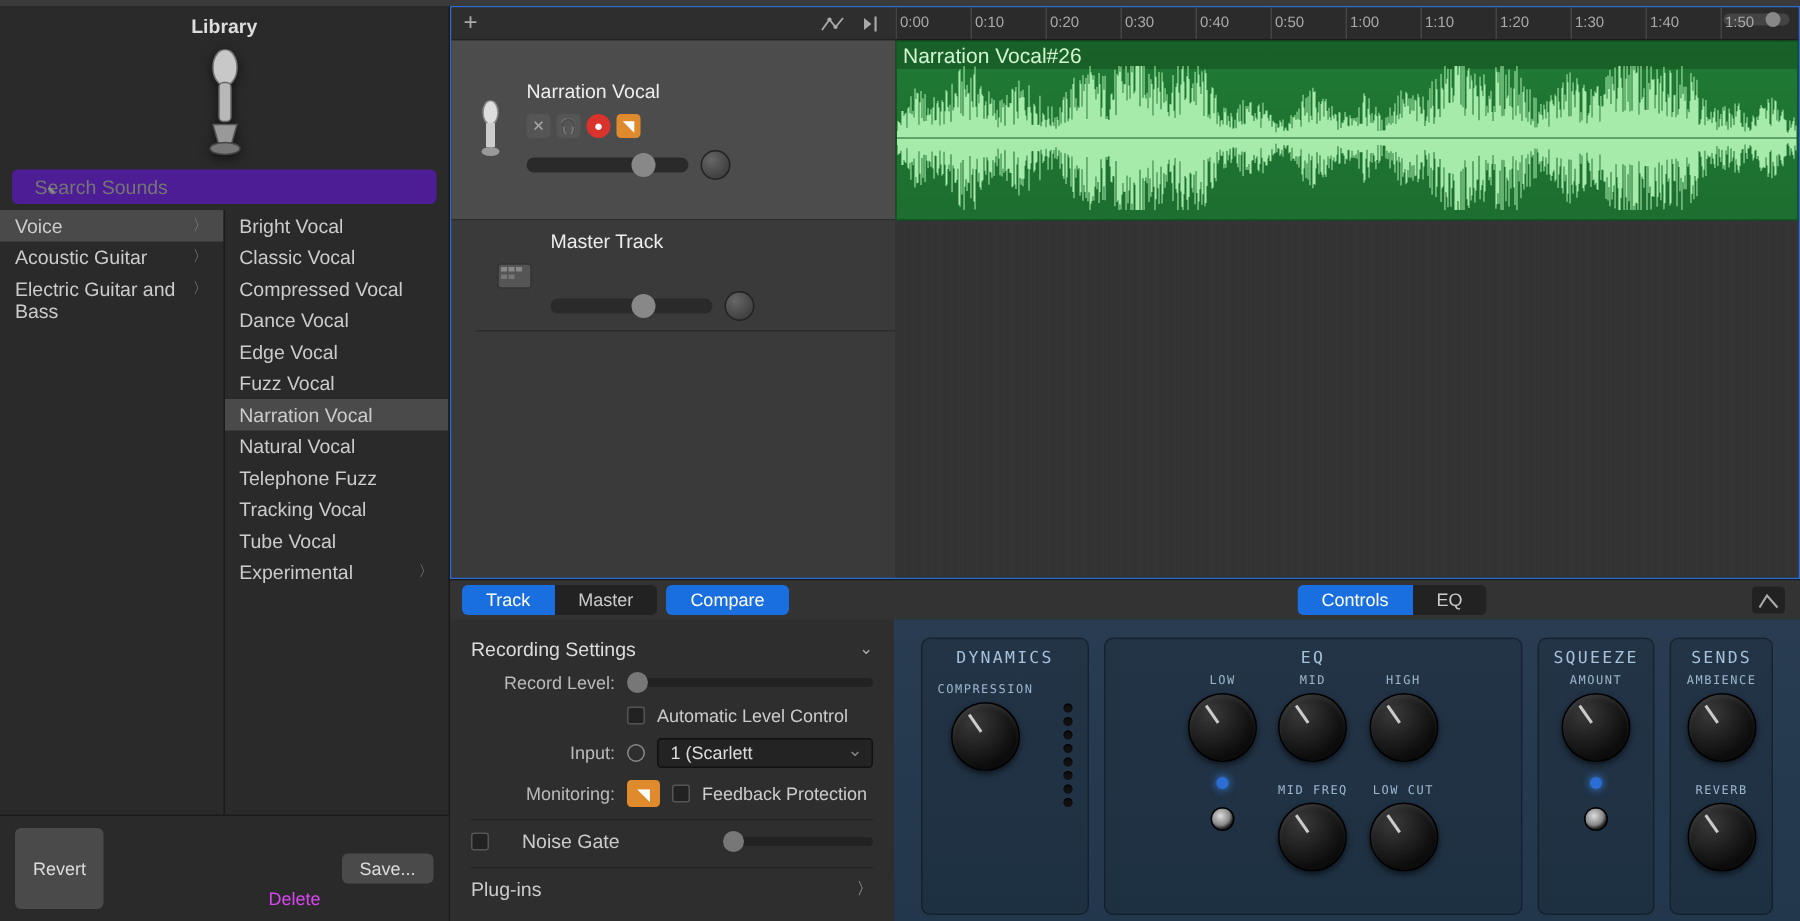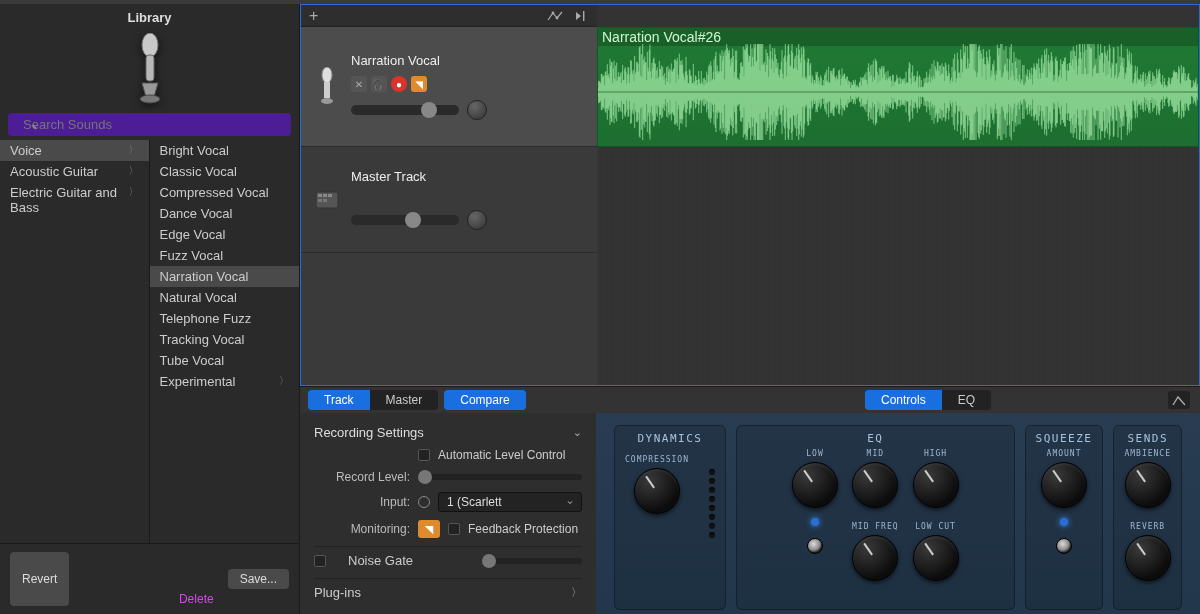--- a/index.html
+++ b/index.html
@@ -35,21 +35,21 @@
   .upper { display: flex; height: 393px; border: 1px solid #2a6dd4; }
   
   .track-headers { width: 296px; background: #3a3a3a; display: flex; flex-direction: column; }
   .th-toolbar { height: 22px; background: #2e2e2e; display: flex; align-items: center; justify-content: space-between; padding: 0 8px; border-bottom: 1px solid #222; }
   .th-add { color: #aaa; font-size: 16px; cursor: pointer; }
   .th-right { display: flex; gap: 10px; }
   .th-icon { width: 16px; height: 16px; display: inline-flex; align-items: center; justify-content: center; color: #aaa; cursor: pointer; }
   
   .track-row { height: 120px; display: flex; align-items: center; padding: 0 12px; gap: 10px; border-bottom: 1px solid #2c2c2c; }
   .track-row.sel { background: #4c4c4c; }
-  .track-row.master { height: 106px; }
+  .track-row.master { height: 74px; margin-left: 16px; }
   .track-icon { width: 28px; display: flex; flex-direction: column; align-items: center; gap: 4px; }
   .track-info { flex: 1; display: flex; flex-direction: column; gap: 8px; }
   .track-name { color: #eee; font-size: 13px; }
   .track-badges { display: flex; gap: 4px; align-items: center; }
   .badge { width: 16px; height: 16px; border-radius: 3px; display: inline-flex; align-items: center; justify-content: center; font-size: 10px; }
   .badge.mute { background: #555; color: #aaa; }
   .badge.hp { background: #555; color: #aaa; }
   .badge.rec { background: #d9332b; color: #fff; border-radius: 50%; }
   .badge.inp { background: #e08a2e; color: #fff; }
   .track-ctrls { display: flex; align-items: center; gap: 8px; }
@@ -267,20 +267,35 @@
             <div class="track-name">Master Track</div>
             <div class="track-ctrls" style="margin-top:18px">
               <div class="vol v2"></div>
               <div class="pan"></div>
             </div>
           </div>
         </div>
       </div>
 
       <div class="timeline-area">
+        <div class="ruler">
+          <div class="zoom-scroll"></div>
+        <div class="ruler-tick" style="left: 0px;">0:00</div>
+            <div class="ruler-tick" style="left: 50px;">0:10</div>
+            <div class="ruler-tick" style="left: 100px;">0:20</div>
+            <div class="ruler-tick" style="left: 150px;">0:30</div>
+            <div class="ruler-tick" style="left: 200px;">0:40</div>
+            <div class="ruler-tick" style="left: 250px;">0:50</div>
+            <div class="ruler-tick" style="left: 300px;">1:00</div>
+            <div class="ruler-tick" style="left: 350px;">1:10</div>
+            <div class="ruler-tick" style="left: 400px;">1:20</div>
+            <div class="ruler-tick" style="left: 450px;">1:30</div>
+            <div class="ruler-tick" style="left: 500px;">1:40</div>
+            <div class="ruler-tick" style="left: 550px;">1:50</div>
+          </div>
         <div class="grid-bg"></div>
         <div class="region">
           <div class="region-label">Narration Vocal#26</div>
           <svg class="wave" preserveAspectRatio="none" viewBox="0 0 600 100">
               <path d="M0.0 45.412294655519325 L0.0 54.587705344480675 M0.7 38.73066827817544 L0.7 61.26933172182456 M1.3 39.4887648261379 L1.3 60.5112351738621 M2.0 39.83659553421675 L2.0 60.16340446578325 M2.7 41.56127073157663 L2.7 58.43872926842337 M3.3 32.04574374570467 L3.3 67.95425625429533 M4.0 31.9192231411183 L4.0 68.0807768588817 M4.7 35.282959848366524 L4.7 64.71704015163347 M5.3 34.037663082901 L5.3 65.96233691709901 M6.0 33.24355990088994 L6.0 66.75644009911005 M6.7 43.17955116150119 L6.7 56.82044883849881 M7.3 30.215853272822624 L7.3 69.78414672717737 M8.0 29.101742300816426 L8.0 70.89825769918357 M8.7 33.43807605592815 L8.7 66.56192394407185 M9.3 22.188187175221984 L9.3 77.81181282477802 M10.0 34.17107916112328 L10.0 65.82892083887671 M10.7 31.861427815399157 L10.7 68.13857218460085 M11.3 36.32602838188549 L11.3 63.67397161811451 M12.0 16.974723839712873 L12.0 83.02527616028712 M12.7 23.944067131692506 L12.7 76.0559328683075 M13.3 19.857197707574514 L13.3 80.14280229242549 M14.0 20.22410824833751 L14.0 79.77589175166248 M14.7 41.151108608766066 L14.7 58.848891391233934 M15.3 26.226335609151302 L15.3 73.7736643908487 M16.0 18.653879645576325 L16.0 81.34612035442368 M16.7 36.71266216348884 L16.7 63.28733783651116 M17.3 23.498964676314767 L17.3 76.50103532368523 M18.0 38.839681773136704 L18.0 61.160318226863296 M18.7 20.687228716943718 L18.7 79.31277128305628 M19.3 38.612315159316026 L19.3 61.387684840683974 M20.0 34.90149781964914 L20.0 65.09850218035086 M20.7 30.055976879355345 L20.7 69.94402312064466 M21.3 34.814211630507245 L21.3 65.18578836949276 M22.0 34.213478977484215 L22.0 65.78652102251579 M22.7 30.755097197213864 L22.7 69.24490280278613 M23.3 40.938100683703276 L23.3 59.061899316296724 M24.0 29.66104505334676 L24.0 70.33895494665325 M24.7 22.913513937336997 L24.7 77.086486062663 M25.3 38.263300498084476 L25.3 61.736699501915524 M26.0 37.99942208048596 L26.0 62.00057791951404 M26.7 26.864195189756817 L26.7 73.13580481024319 M27.3 25.21266480323938 L27.3 74.78733519676062 M28.0 29.64802416626574 L28.0 70.35197583373426 M28.7 41.676983518926036 L28.7 58.323016481073964 M29.3 32.25975614883147 L29.3 67.74024385116853 M30.0 24.91138674323621 L30.0 75.0886132567638 M30.7 26.011487052005364 L30.7 73.98851294799464 M31.3 40.814373726170864 L31.3 59.185626273829136 M32.0 32.21977654313068 L32.0 67.78022345686932 M32.7 17.973980917856814 L32.7 82.0260190821432 M33.3 19.030954868636467 L33.3 80.96904513136353 M34.0 29.355234818188602 L34.0 70.6447651818114 M34.7 32.26609304037461 L34.7 67.73390695962539 M35.3 27.78534719049152 L35.3 72.21465280950848 M36.0 39.09336468329106 L36.0 60.90663531670894 M36.7 13.863704543488083 L36.7 86.13629545651192 M37.3 31.737902163240385 L37.3 68.26209783675961 M38.0 29.701892633313154 L38.0 70.29810736668685 M38.7 20.159095549409894 L38.7 79.8409044505901 M39.3 20.1000750192422 L39.3 79.8999249807578 M40.0 22.11884742296113 L40.0 77.88115257703888 M40.7 29.53675038919274 L40.7 70.46324961080725 M41.3 5.5606953332423785 L41.3 94.43930466675762 M42.0 4.1243914998007725 L42.0 95.87560850019923 M42.7 33.65961010179167 L42.7 66.34038989820833 M43.3 12.273918054662545 L43.3 87.72608194533746 M44.0 35.402631534303936 L44.0 64.59736846569606 M44.7 2 L44.7 98 M45.3 17.581744610428565 L45.3 82.41825538957144 M46.0 22.54617532783715 L46.0 77.45382467216285 M46.7 14.671333723558718 L46.7 85.32866627644128 M47.3 20.54769175190858 L47.3 79.45230824809141 M48.0 19.91498788003266 L48.0 80.08501211996735 M48.7 38.044662921135384 L48.7 61.955337078864616 M49.3 9.874501974725739 L49.3 90.12549802527425 M50.0 25.518402968328658 L50.0 74.48159703167134 M50.7 29.503368945667066 L50.7 70.49663105433294 M51.3 7.731089469925273 L51.3 92.26891053007472 M52.0 2.4134538405608765 L52.0 97.58654615943912 M52.7 29.231802823100818 L52.7 70.76819717689918 M53.3 36.133293252202236 L53.3 63.866706747797764 M54.0 20.895528973892105 L54.0 79.10447102610789 M54.7 26.75040674751104 L54.7 73.24959325248896 M55.3 17.208437009412428 L55.3 82.79156299058758 M56.0 15.431827986458572 L56.0 84.56817201354143 M56.7 20.932670370606818 L56.7 79.06732962939319 M57.3 22.029153994567807 L57.3 77.9708460054322 M58.0 37.24714641757847 L58.0 62.75285358242153 M58.7 28.195102723638787 L58.7 71.80489727636122 M59.3 25.450345451601024 L59.3 74.54965454839898 M60.0 37.226143507241574 L60.0 62.773856492758426 M60.7 35.06156153453028 L60.7 64.93843846546972 M61.3 18.77023834971704 L61.3 81.22976165028297 M62.0 27.450683806170943 L62.0 72.54931619382906 M62.7 27.03618601737353 L62.7 72.96381398262648 M63.3 23.48559594884498 L63.3 76.51440405115503 M64.0 35.12907050819385 L64.0 64.87092949180615 M64.7 24.741518552532618 L64.7 75.25848144746737 M65.3 33.480631990578715 L65.3 66.51936800942129 M66.0 37.80988727175242 L66.0 62.19011272824758 M66.7 31.145153262487685 L66.7 68.85484673751232 M67.3 42.87412892956188 L67.3 57.12587107043812 M68.0 36.25353032735654 L68.0 63.74646967264346 M68.7 25.19901445251462 L68.7 74.80098554748538 M69.3 39.5975766806316 L69.3 60.4024233193684 M70.0 24.276107813953896 L70.0 75.7238921860461 M70.7 29.57645406660785 L70.7 70.42354593339215 M71.3 26.883561478914714 L71.3 73.11643852108529 M72.0 41.84187710503702 L72.0 58.15812289496298 M72.7 27.936294009368954 L72.7 72.06370599063105 M73.3 21.33718532652219 L73.3 78.66281467347781 M74.0 29.282049423235843 L74.0 70.71795057676415 M74.7 29.64704728168359 L74.7 70.3529527183164 M75.3 26.888098624368865 L75.3 73.11190137563113 M76.0 26.67075416920166 L76.0 73.32924583079834 M76.7 17.23502750737014 L76.7 82.76497249262985 M77.3 17.75293153297688 L77.3 82.24706846702313 M78.0 41.04207377167553 L78.0 58.95792622832447 M78.7 19.018130440477858 L78.7 80.98186955952214 M79.3 16.063735829376093 L79.3 83.9362641706239 M80.0 32.27485842469848 L80.0 67.72514157530152 M80.7 36.93012013031869 L80.7 63.06987986968131 M81.3 11.646146804853196 L81.3 88.3538531951468 M82.0 23.32818266794038 L82.0 76.67181733205962 M82.7 18.857785618161724 L82.7 81.14221438183827 M83.3 22.589815687087338 L83.3 77.41018431291266 M84.0 17.80851505617315 L84.0 82.19148494382685 M84.7 22.783420613158675 L84.7 77.21657938684132 M85.3 31.528358579885552 L85.3 68.47164142011445 M86.0 35.042727789573725 L86.0 64.95727221042628 M86.7 38.29617858970983 L86.7 61.70382141029017 M87.3 29.536833482595593 L87.3 70.4631665174044 M88.0 14.784489181787364 L88.0 85.21551081821264 M88.7 29.24410013237235 L88.7 70.75589986762765 M89.3 33.17231597239396 L89.3 66.82768402760604 M90.0 41.219034350538735 L90.0 58.780965649461265 M90.7 41.25487683238046 L90.7 58.74512316761954 M91.3 27.230568208740014 L91.3 72.76943179125999 M92.0 28.546272175211264 L92.0 71.45372782478873 M92.7 33.267261851652734 L92.7 66.73273814834727 M93.3 34.24684615594796 L93.3 65.75315384405204 M94.0 41.250525809910975 L94.0 58.749474190089025 M94.7 40.98815986351566 L94.7 59.01184013648434 M95.3 21.787174232812482 L95.3 78.21282576718752 M96.0 42.113517171215136 L96.0 57.886482828784864 M96.7 39.23877675528932 L96.7 60.76122324471068 M97.3 33.25941197063537 L97.3 66.74058802936463 M98.0 34.68800870572257 L98.0 65.31199129427743 M98.7 37.914174097923535 L98.7 62.085825902076465 M99.3 42.76747265645992 L99.3 57.23252734354008 M100.0 37.843977741813895 L100.0 62.156022258186105 M100.7 28.80850236101032 L100.7 71.19149763898969 M101.3 37.070946058011934 L101.3 62.929053941988066 M102.0 41.2479841318359 L102.0 58.7520158681641 M102.7 42.090386916669985 L102.7 57.909613083330015 M103.3 29.03359685258906 L103.3 70.96640314741094 M104.0 39.5596856401688 L104.0 60.4403143598312 M104.7 41.91671564292886 L104.7 58.08328435707114 M105.3 36.27285601004498 L105.3 63.72714398995502 M106.0 43.81236498349212 L106.0 56.18763501650788 M106.7 35.805644209370726 L106.7 64.19435579062927 M107.3 38.04304552282306 L107.3 61.95695447717694 M108.0 41.82897908866148 L108.0 58.17102091133852 M108.7 29.55633046846536 L108.7 70.44366953153464 M109.3 40.34859239381103 L109.3 59.65140760618897 M110.0 32.8604283912661 L110.0 67.1395716087339 M110.7 24.503212175000446 L110.7 75.49678782499956 M111.3 22.61708507271256 L111.3 77.38291492728744 M112.0 39.87482283348129 L112.0 60.12517716651871 M112.7 19.29605838670602 L112.7 80.70394161329398 M113.3 23.900076467931846 L113.3 76.09992353206815 M114.0 38.76294613122462 L114.0 61.23705386877538 M114.7 37.03396705287109 L114.7 62.96603294712891 M115.3 29.633342574222684 L115.3 70.36665742577732 M116.0 17.4446081595043 L116.0 82.5553918404957 M116.7 37.67646175621208 L116.7 62.32353824378792 M117.3 14.039202369652173 L117.3 85.96079763034783 M118.0 9.890370199526927 L118.0 90.10962980047307 M118.7 29.418365510912025 L118.7 70.58163448908797 M119.3 23.49278782007869 L119.3 76.50721217992131 M120.0 31.639242592995426 L120.0 68.36075740700457 M120.7 29.042647436659983 L120.7 70.95735256334001 M121.3 29.920445216130137 L121.3 70.07955478386987 M122.0 11.483392936620305 L122.0 88.5166070633797 M122.7 13.772162895845447 L122.7 86.22783710415456 M123.3 29.15433191437329 L123.3 70.84566808562671 M124.0 8.214022194489836 L124.0 91.78597780551016 M124.7 18.63038359987096 L124.7 81.36961640012905 M125.3 14.074989309261596 L125.3 85.9250106907384 M126.0 9.987966149178334 L126.0 90.01203385082167 M126.7 37.27043226681811 L126.7 62.72956773318189 M127.3 7.742740305895246 L127.3 92.25725969410476 M128.0 13.841020283018302 L128.0 86.15897971698169 M128.7 2.016360292903869 L128.7 97.98363970709613 M129.3 6.146993804337434 L129.3 93.85300619566257 M130.0 8.033969886103868 L130.0 91.96603011389612 M130.7 11.087872671819028 L130.7 88.91212732818097 M131.3 8.332225667832738 L131.3 91.66777433216726 M132.0 17.418547586090085 L132.0 82.58145241390991 M132.7 24.264039582602088 L132.7 75.7359604173979 M133.3 15.885020564127124 L133.3 84.11497943587287 M134.0 20.668878805866125 L134.0 79.33112119413387 M134.7 6.624355940454059 L134.7 93.37564405954595 M135.3 13.934435698929015 L135.3 86.06556430107099 M136.0 35.82298255271295 L136.0 64.17701744728704 M136.7 29.783070882926797 L136.7 70.2169291170732 M137.3 8.597987393879102 L137.3 91.4020126061209 M138.0 17.910425303922395 L138.0 82.0895746960776 M138.7 8.545940868471433 L138.7 91.45405913152857 M139.3 37.279731605979336 L139.3 62.720268394020664 M140.0 35.445083409215925 L140.0 64.55491659078407 M140.7 37.42491903815895 L140.7 62.57508096184105 M141.3 38.033958464667265 L141.3 61.966041535332735 M142.0 30.933295987561525 L142.0 69.06670401243848 M142.7 20.791258074788352 L142.7 79.20874192521165 M143.3 20.39932874181118 L143.3 79.60067125818883 M144.0 24.605694256390397 L144.0 75.3943057436096 M144.7 24.40268744798067 L144.7 75.59731255201933 M145.3 4.563968272147449 L145.3 95.43603172785255 M146.0 34.64205388033028 L146.0 65.35794611966972 M146.7 7.282739763913781 L146.7 92.71726023608622 M147.3 8.556382056286154 L147.3 91.44361794371385 M148.0 2 L148.0 98 M148.7 5.782424231573103 L148.7 94.2175757684269 M149.3 2.410146215361138 L149.3 97.58985378463886 M150.0 12.179767918283943 L150.0 87.82023208171606 M150.7 19.966784428762118 L150.7 80.03321557123789 M151.3 14.15408482820461 L151.3 85.84591517179538 M152.0 14.100043957424383 L152.0 85.89995604257561 M152.7 2 L152.7 98 M153.3 24.967181292041513 L153.3 75.03281870795848 M154.0 6.5370042580419465 L154.0 93.46299574195805 M154.7 15.070292906214902 L154.7 84.9297070937851 M155.3 23.879998474578134 L155.3 76.12000152542187 M156.0 2 L156.0 98 M156.7 6.228019852781962 L156.7 93.77198014721804 M157.3 2 L157.3 98 M158.0 20.402802232015823 L158.0 79.59719776798417 M158.7 18.859034339041003 L158.7 81.140965660959 M159.3 2 L159.3 98 M160.0 2 L160.0 98 M160.7 2 L160.7 98 M161.3 2 L161.3 98 M162.0 28.83740162252752 L162.0 71.16259837747248 M162.7 2 L162.7 98 M163.3 2 L163.3 98 M164.0 23.10846192625786 L164.0 76.89153807374214 M164.7 2 L164.7 98 M165.3 21.31350420392442 L165.3 78.68649579607558 M166.0 23.678232792003097 L166.0 76.3217672079969 M166.7 19.810401222017028 L166.7 80.18959877798298 M167.3 30.245190305123597 L167.3 69.7548096948764 M168.0 7.363621183009975 L168.0 92.63637881699003 M168.7 23.018407135451803 L168.7 76.98159286454819 M169.3 10.813563306767122 L169.3 89.18643669323288 M170.0 14.069484144593531 L170.0 85.93051585540647 M170.7 35.03521902190143 L170.7 64.96478097809857 M171.3 17.54994806340244 L171.3 82.45005193659756 M172.0 2 L172.0 98 M172.7 9.087235278510676 L172.7 90.91276472148932 M173.3 27.11792083139229 L173.3 72.8820791686077 M174.0 16.542222065553993 L174.0 83.457777934446 M174.7 6.030089110511362 L174.7 93.96991088948863 M175.3 19.12637586256245 L175.3 80.87362413743755 M176.0 30.76297784366533 L176.0 69.23702215633467 M176.7 6.360573189470067 L176.7 93.63942681052993 M177.3 12.54312425073801 L177.3 87.456875749262 M178.0 26.466414200366042 L178.0 73.53358579963395 M178.7 16.81974471222709 L178.7 83.18025528777291 M179.3 25.435551452059027 L179.3 74.56444854794097 M180.0 20.881139740501105 L180.0 79.11886025949889 M180.7 32.65779835672605 L180.7 67.34220164327395 M181.3 35.42911388075141 L181.3 64.57088611924858 M182.0 27.33348696154497 L182.0 72.66651303845504 M182.7 27.60641844090909 L182.7 72.3935815590909 M183.3 19.761303004165025 L183.3 80.23869699583497 M184.0 8.051169883986141 L184.0 91.94883011601385 M184.7 31.91573794409746 L184.7 68.08426205590254 M185.3 36.72805418668524 L185.3 63.27194581331476 M186.0 16.021223558574135 L186.0 83.97877644142586 M186.7 13.476156359819747 L186.7 86.52384364018025 M187.3 2 L187.3 98 M188.0 19.78894395868193 L188.0 80.21105604131807 M188.7 34.52421374962928 L188.7 65.47578625037072 M189.3 14.305147967454452 L189.3 85.69485203254555 M190.0 3.964781912033544 L190.0 96.03521808796646 M190.7 2 L190.7 98 M191.3 12.472738827809252 L191.3 87.52726117219075 M192.0 24.640461147735152 L192.0 75.35953885226485 M192.7 23.502056467784527 L192.7 76.49794353221547 M193.3 8.849994136670894 L193.3 91.15000586332911 M194.0 2 L194.0 98 M194.7 10.670766417855504 L194.7 89.3292335821445 M195.3 26.91683928754741 L195.3 73.08316071245258 M196.0 26.227993889313126 L196.0 73.77200611068687 M196.7 16.65674691318833 L196.7 83.34325308681167 M197.3 13.588550489790883 L197.3 86.41144951020911 M198.0 25.480135698966752 L198.0 74.51986430103325 M198.7 5.849690060550522 L198.7 94.15030993944947 M199.3 27.933067132434765 L199.3 72.06693286756524 M200.0 13.285878907699463 L200.0 86.71412109230053 M200.7 2 L200.7 98 M201.3 7.7324158650483525 L201.3 92.26758413495165 M202.0 15.845032026163587 L202.0 84.15496797383642 M202.7 20.684124814069342 L202.7 79.31587518593065 M203.3 5.4819920176888814 L203.3 94.51800798231112 M204.0 12.50991285206922 L204.0 87.49008714793078 M204.7 35.25202108864307 L204.7 64.74797891135694 M205.3 4.489297508618911 L205.3 95.5107024913811 M206.0 6.6248874154923385 L206.0 93.37511258450766 M206.7 18.03663220803361 L206.7 81.96336779196639 M207.3 36.22725655340888 L207.3 63.77274344659112 M208.0 34.36104138283641 L208.0 65.6389586171636 M208.7 37.20839817882874 L208.7 62.79160182117126 M209.3 20.4612980271372 L209.3 79.5387019728628 M210.0 16.128161166621908 L210.0 83.87183883337809 M210.7 16.88888187745605 L210.7 83.11111812254396 M211.3 33.56654346497418 L211.3 66.43345653502581 M212.0 23.28181910733412 L212.0 76.71818089266588 M212.7 21.13787149044487 L212.7 78.86212850955513 M213.3 40.73139872932879 L213.3 59.26860127067121 M214.0 32.95956517450034 L214.0 67.04043482549966 M214.7 35.232758879529136 L214.7 64.76724112047087 M215.3 42.34288457301332 L215.3 57.65711542698668 M216.0 38.271026857119935 L216.0 61.728973142880065 M216.7 37.9621187430155 L216.7 62.0378812569845 M217.3 41.07638865297471 L217.3 58.92361134702529 M218.0 29.672435045560235 L218.0 70.32756495443977 M218.7 32.751079502490754 L218.7 67.24892049750925 M219.3 30.090290850426346 L219.3 69.90970914957366 M220.0 41.38804349924828 L220.0 58.61195650075172 M220.7 35.1773354573182 L220.7 64.8226645426818 M221.3 38.62870570442969 L221.3 61.37129429557031 M222.0 42.835310146717354 L222.0 57.164689853282646 M222.7 33.275926136334064 L222.7 66.72407386366594 M223.3 35.850105141378876 L223.3 64.14989485862112 M224.0 43.80673485626477 L224.0 56.19326514373523 M224.7 43.22059102393159 L224.7 56.77940897606841 M225.3 37.89161808618302 L225.3 62.10838191381698 M226.0 43.52587612704281 L226.0 56.47412387295719 M226.7 33.11651964120672 L226.7 66.88348035879328 M227.3 30.560714365755043 L227.3 69.43928563424495 M228.0 39.21204109370136 L228.0 60.78795890629864 M228.7 27.68379939148676 L228.7 72.31620060851324 M229.3 38.68542195579573 L229.3 61.31457804420427 M230.0 41.07155174529688 L230.0 58.92844825470312 M230.7 24.682942434404783 L230.7 75.31705756559522 M231.3 40.279732860728586 L231.3 59.720267139271414 M232.0 40.814744392143155 L232.0 59.185255607856845 M232.7 28.759911798560534 L232.7 71.24008820143946 M233.3 30.71226856208585 L233.3 69.28773143791415 M234.0 28.606312249564866 L234.0 71.39368775043513 M234.7 32.679982479059035 L234.7 67.32001752094097 M235.3 26.50617337476296 L235.3 73.49382662523703 M236.0 26.006287794359828 L236.0 73.99371220564018 M236.7 34.75422765922627 L236.7 65.24577234077374 M237.3 35.397159459382365 L237.3 64.60284054061763 M238.0 38.69460441444745 L238.0 61.30539558555255 M238.7 33.39434344654155 L238.7 66.60565655345846 M239.3 36.32467362290073 L239.3 63.67532637709927 M240.0 37.634642587015016 L240.0 62.365357412984984 M240.7 28.867108947280784 L240.7 71.13289105271922 M241.3 27.613291616398904 L241.3 72.3867083836011 M242.0 32.70846531781404 L242.0 67.29153468218595 M242.7 43.2116783664154 L242.7 56.7883216335846 M243.3 36.781518233718025 L243.3 63.218481766281975 M244.0 26.44633029706151 L244.0 73.55366970293849 M244.7 34.43520827455821 L244.7 65.5647917254418 M245.3 33.83038855138436 L245.3 66.16961144861564 M246.0 31.711524546192983 L246.0 68.28847545380702 M246.7 31.713091630875198 L246.7 68.2869083691248 M247.3 36.471691931000294 L247.3 63.528308068999706 M248.0 38.54268286669383 L248.0 61.45731713330617 M248.7 34.61744318965445 L248.7 65.38255681034555 M249.3 34.472935802774415 L249.3 65.52706419722558 M250.0 42.49639224410612 L250.0 57.50360775589388 M250.7 38.465847545477494 L250.7 61.534152454522506 M251.3 39.5768612603929 L251.3 60.4231387396071 M252.0 39.92272493550608 L252.0 60.07727506449392 M252.7 46.21641842713307 L252.7 53.78358157286693 M253.3 40.43713939553679 L253.3 59.56286060446321 M254.0 43.14945228895847 L254.0 56.85054771104153 M254.7 42.77056910828182 L254.7 57.22943089171818 M255.3 38.098197172993444 L255.3 61.901802827006556 M256.0 39.464816684662914 L256.0 60.535183315337086 M256.7 42.14234069303359 L256.7 57.85765930696641 M257.3 37.62819914454715 L257.3 62.37180085545285 M258.0 45.331469425401046 L258.0 54.668530574598954 M258.7 43.63825854920348 L258.7 56.36174145079652 M259.3 42.77050456325006 L259.3 57.22949543674994 M260.0 44.874514255873656 L260.0 55.125485744126344 M260.7 45.40366059638063 L260.7 54.59633940361937 M261.3 39.79994699690557 L261.3 60.20005300309443 M262.0 40.713279404278396 L262.0 59.286720595721604 M262.7 34.83982907617385 L262.7 65.16017092382616 M263.3 43.43033133610532 L263.3 56.56966866389468 M264.0 35.93063521285195 L264.0 64.06936478714805 M264.7 36.328217480960944 L264.7 63.671782519039056 M265.3 34.671602263814044 L265.3 65.32839773618595 M266.0 37.8594035400477 L266.0 62.1405964599523 M266.7 32.507182123479595 L266.7 67.4928178765204 M267.3 37.43573743036691 L267.3 62.56426256963309 M268.0 30.280581475619343 L268.0 69.71941852438066 M268.7 38.00846803188748 L268.7 61.99153196811252 M269.3 42.4292391400769 L269.3 57.5707608599231 M270.0 25.600005507544374 L270.0 74.39999449245562 M270.7 21.2031141319193 L270.7 78.7968858680807 M271.3 29.63803390006523 L271.3 70.36196609993476 M272.0 34.95053484376338 L272.0 65.04946515623662 M272.7 23.326873424836112 L272.7 76.67312657516389 M273.3 33.13240908162567 L273.3 66.86759091837433 M274.0 22.31457971698602 L274.0 77.68542028301398 M274.7 39.5766828147471 L274.7 60.4233171852529 M275.3 18.5186027921468 L275.3 81.4813972078532 M276.0 35.13845270680704 L276.0 64.86154729319296 M276.7 37.968949529288146 L276.7 62.031050470711854 M277.3 16.53587272296548 L277.3 83.46412727703452 M278.0 19.368119885395082 L278.0 80.63188011460491 M278.7 18.819688516945007 L278.7 81.180311483055 M279.3 29.738098983705676 L279.3 70.26190101629433 M280.0 40.522285176215405 L280.0 59.477714823784595 M280.7 33.026245874511396 L280.7 66.9737541254886 M281.3 25.75897931900298 L281.3 74.24102068099702 M282.0 38.58235490808206 L282.0 61.41764509191794 M282.7 27.33695611080997 L282.7 72.66304388919002 M283.3 25.45030108277578 L283.3 74.54969891722422 M284.0 23.82299128413544 L284.0 76.17700871586456 M284.7 35.7019029854058 L284.7 64.2980970145942 M285.3 25.71894429531889 L285.3 74.28105570468111 M286.0 23.967639263208447 L286.0 76.03236073679156 M286.7 31.917045317311512 L286.7 68.0829546826885 M287.3 37.88472830431574 L287.3 62.11527169568426 M288.0 29.863925194425658 L288.0 70.13607480557434 M288.7 36.11660903549033 L288.7 63.88339096450967 M289.3 38.40254440567882 L289.3 61.59745559432118 M290.0 28.74477206752701 L290.0 71.25522793247299 M290.7 35.06923982419348 L290.7 64.93076017580651 M291.3 36.917350729140715 L291.3 63.082649270859285 M292.0 33.91529109229853 L292.0 66.08470890770147 M292.7 34.44159440931337 L292.7 65.55840559068663 M293.3 38.81748895808291 L293.3 61.18251104191709 M294.0 44.52198630729684 L294.0 55.47801369270316 M294.7 32.73312367402282 L294.7 67.26687632597718 M295.3 33.168710152269796 L295.3 66.8312898477302 M296.0 43.33231243970495 L296.0 56.66768756029505 M296.7 39.71165919361761 L296.7 60.28834080638239 M297.3 39.965099180190066 L297.3 60.034900819809934 M298.0 38.16819796439275 L298.0 61.83180203560725 M298.7 32.71959034831862 L298.7 67.28040965168138 M299.3 36.22508043731042 L299.3 63.77491956268958 M300.0 35.611756359665705 L300.0 64.3882436403343 M300.7 41.80802887749513 L300.7 58.19197112250487 M301.3 42.159328862067525 L301.3 57.840671137932475 M302.0 34.8428875402273 L302.0 65.15711245977269 M302.7 36.75003091589539 L302.7 63.24996908410461 M303.3 41.48965834836753 L303.3 58.51034165163247 M304.0 36.84411251085349 L304.0 63.15588748914651 M304.7 38.36726702155707 L304.7 61.63273297844293 M305.3 36.723187028021904 L305.3 63.276812971978096 M306.0 38.9836460677075 L306.0 61.0163539322925 M306.7 36.13749198550303 L306.7 63.86250801449697 M307.3 41.94272812454511 L307.3 58.05727187545489 M308.0 29.551645128794185 L308.0 70.44835487120582 M308.7 40.55614131991213 L308.7 59.44385868008787 M309.3 40.4576607902423 L309.3 59.5423392097577 M310.0 40.54171520884988 L310.0 59.45828479115012 M310.7 26.38940375455111 L310.7 73.61059624544889 M311.3 20.12300083875099 L311.3 79.87699916124902 M312.0 21.778023429601983 L312.0 78.22197657039801 M312.7 36.2333758133604 L312.7 63.7666241866396 M313.3 42.16308307044935 L313.3 57.83691692955065 M314.0 30.486376830663065 L314.0 69.51362316933694 M314.7 23.515531895632478 L314.7 76.48446810436752 M315.3 34.39571858618797 L315.3 65.60428141381203 M316.0 39.8550778074465 L316.0 60.1449221925535 M316.7 33.55558849493337 L316.7 66.44441150506663 M317.3 40.00778382676843 L317.3 59.99221617323157 M318.0 38.3542085895909 L318.0 61.6457914104091 M318.7 34.3136647015413 L318.7 65.6863352984587 M319.3 29.152748373745382 L319.3 70.84725162625462 M320.0 35.33169931180136 L320.0 64.66830068819864 M320.7 45.32218285095322 L320.7 54.67781714904678 M321.3 33.19291349428285 L321.3 66.80708650571715 M322.0 34.803802313470975 L322.0 65.19619768652903 M322.7 45.258910126688995 L322.7 54.741089873311005 M323.3 37.850488116215544 L323.3 62.149511883784456 M324.0 44.66526651154564 L324.0 55.33473348845436 M324.7 45.41160473542862 L324.7 54.58839526457138 M325.3 44.62405718022151 L325.3 55.37594281977849 M326.0 36.33858496046194 L326.0 63.66141503953806 M326.7 41.43476914367441 L326.7 58.56523085632559 M327.3 35.83771129599334 L327.3 64.16228870400667 M328.0 40.162206420840555 L328.0 59.837793579159445 M328.7 29.589033211379338 L328.7 70.41096678862067 M329.3 41.19654497385658 L329.3 58.80345502614342 M330.0 35.01472202917038 L330.0 64.98527797082963 M330.7 40.04372646768303 L330.7 59.95627353231697 M331.3 32.3158838294771 L331.3 67.6841161705229 M332.0 26.881955135121288 L332.0 73.11804486487871 M332.7 40.611490882455264 L332.7 59.388509117544736 M333.3 34.772524401242315 L333.3 65.22747559875768 M334.0 21.717911563471304 L334.0 78.2820884365287 M334.7 37.57632733878051 L334.7 62.42367266121949 M335.3 33.83178729228712 L335.3 66.16821270771288 M336.0 18.32842919569829 L336.0 81.67157080430171 M336.7 36.49329151617202 L336.7 63.50670848382798 M337.3 24.191785474425995 L337.3 75.808214525574 M338.0 26.94784204803599 L338.0 73.052157951964 M338.7 29.303228921024875 L338.7 70.69677107897513 M339.3 19.171941259572183 L339.3 80.82805874042782 M340.0 20.39317641945434 L340.0 79.60682358054567 M340.7 28.68700576086437 L340.7 71.31299423913563 M341.3 23.593037347114088 L341.3 76.40696265288591 M342.0 33.96318536088722 L342.0 66.03681463911278 M342.7 23.57643652080814 L342.7 76.42356347919186 M343.3 31.71353611845647 L343.3 68.28646388154353 M344.0 21.479859226757373 L344.0 78.52014077324263 M344.7 31.773317326806026 L344.7 68.22668267319398 M345.3 24.45841147077865 L345.3 75.54158852922134 M346.0 25.034366462205316 L346.0 74.96563353779469 M346.7 38.80186360994647 L346.7 61.19813639005353 M347.3 20.480765460423992 L347.3 79.519234539576 M348.0 22.850224644686335 L348.0 77.14977535531366 M348.7 28.959119635451664 L348.7 71.04088036454834 M349.3 33.843882532682755 L349.3 66.15611746731724 M350.0 33.69787357361595 L350.0 66.30212642638405 M350.7 22.3955002941027 L350.7 77.6044997058973 M351.3 30.991884408764662 L351.3 69.00811559123534 M352.0 41.95662135619513 L352.0 58.04337864380487 M352.7 38.44351998041155 L352.7 61.55648001958845 M353.3 35.63312983098145 L353.3 64.36687016901854 M354.0 24.787665133502667 L354.0 75.21233486649733 M354.7 39.72078045537491 L354.7 60.27921954462509 M355.3 16.77271169676738 L355.3 83.22728830323263 M356.0 30.151712904318554 L356.0 69.84828709568144 M356.7 12.138852739606605 L356.7 87.8611472603934 M357.3 28.463969637341506 L357.3 71.5360303626585 M358.0 40.56778706867855 L358.0 59.43221293132145 M358.7 36.205471176071526 L358.7 63.794528823928474 M359.3 10.723022076163161 L359.3 89.27697792383684 M360.0 17.45064687861236 L360.0 82.54935312138764 M360.7 30.888020960751476 L360.7 69.11197903924852 M361.3 30.474108780891708 L361.3 69.52589121910829 M362.0 36.019197484368114 L362.0 63.980802515631886 M362.7 7.400210803598846 L362.7 92.59978919640116 M363.3 16.526597069965646 L363.3 83.47340293003435 M364.0 17.599454025077534 L364.0 82.40054597492247 M364.7 30.42592692648817 L364.7 69.57407307351183 M365.3 2 L365.3 98 M366.0 13.864512618536537 L366.0 86.13548738146346 M366.7 10.500528605133688 L366.7 89.4994713948663 M367.3 3.905937843809305 L367.3 96.09406215619069 M368.0 26.495518831989145 L368.0 73.50448116801086 M368.7 26.747857618054194 L368.7 73.2521423819458 M369.3 4.136848114091634 L369.3 95.86315188590837 M370.0 16.49333647286096 L370.0 83.50666352713904 M370.7 26.08371042335247 L370.7 73.91628957664753 M371.3 21.698651031425012 L371.3 78.30134896857498 M372.0 2 L372.0 98 M372.7 2 L372.7 98 M373.3 2 L373.3 98 M374.0 8.063248081655331 L374.0 91.93675191834467 M374.7 2.1602428367523956 L374.7 97.83975716324761 M375.3 2 L375.3 98 M376.0 27.767588215337934 L376.0 72.23241178466206 M376.7 2 L376.7 98 M377.3 29.420717770519556 L377.3 70.57928222948044 M378.0 2 L378.0 98 M378.7 35.24299432725324 L378.7 64.75700567274676 M379.3 30.536215117245074 L379.3 69.46378488275492 M380.0 9.084225677748698 L380.0 90.91577432225131 M380.7 5.01115741524621 L380.7 94.9888425847538 M381.3 3.302863544996484 L381.3 96.69713645500352 M382.0 17.234812885926786 L382.0 82.76518711407321 M382.7 8.323733874012738 L382.7 91.67626612598727 M383.3 11.726777850822224 L383.3 88.27322214917777 M384.0 34.457749891150016 L384.0 65.54225010884998 M384.7 16.8923718598745 L384.7 83.1076281401255 M385.3 7.070014697418557 L385.3 92.92998530258144 M386.0 14.94683104352093 L386.0 85.05316895647907 M386.7 22.24425802423193 L386.7 77.75574197576807 M387.3 22.37652379505071 L387.3 77.6234762049493 M388.0 38.173741106376525 L388.0 61.826258893623475 M388.7 9.16407892118415 L388.7 90.83592107881586 M389.3 15.348214838363333 L389.3 84.65178516163667 M390.0 18.556946673947696 L390.0 81.44305332605231 M390.7 22.096685632887702 L390.7 77.9033143671123 M391.3 7.453800020072137 L391.3 92.54619997992786 M392.0 14.252244879111515 L392.0 85.74775512088848 M392.7 35.29486971795617 L392.7 64.70513028204383 M393.3 28.46389881276731 L393.3 71.53610118723269 M394.0 33.14963181444952 L394.0 66.85036818555048 M394.7 21.899348601776303 L394.7 78.1006513982237 M395.3 23.918553609358167 L395.3 76.08144639064183 M396.0 18.43405884869734 L396.0 81.56594115130267 M396.7 32.58943706044707 L396.7 67.41056293955293 M397.3 38.698116712357574 L397.3 61.301883287642426 M398.0 28.60254056940457 L398.0 71.39745943059543 M398.7 32.682914561553446 L398.7 67.31708543844655 M399.3 2.7995792199621974 L399.3 97.2004207800378 M400.0 5.8638092712485275 L400.0 94.13619072875147 M400.7 13.087933769463397 L400.7 86.9120662305366 M401.3 6.229929514919455 L401.3 93.77007048508054 M402.0 28.279076351697334 L402.0 71.72092364830266 M402.7 2 L402.7 98 M403.3 35.43832522371542 L403.3 64.56167477628458 M404.0 2 L404.0 98 M404.7 35.1149654171982 L404.7 64.88503458280181 M405.3 30.715438452810588 L405.3 69.28456154718941 M406.0 7.866111456925019 L406.0 92.13388854307499 M406.7 23.459946351770274 L406.7 76.54005364822973 M407.3 21.71493942267331 L407.3 78.28506057732669 M408.0 4.333713459786765 L408.0 95.66628654021324 M408.7 28.7174376473444 L408.7 71.2825623526556 M409.3 16.392436310495277 L409.3 83.60756368950473 M410.0 29.525083095998358 L410.0 70.47491690400165 M410.7 37.895426530490056 L410.7 62.104573469509944 M411.3 16.98334340264625 L411.3 83.01665659735374 M412.0 5.2725099178355705 L412.0 94.72749008216442 M412.7 35.23169536365761 L412.7 64.76830463634239 M413.3 2 L413.3 98 M414.0 28.424312866228192 L414.0 71.57568713377181 M414.7 20.989040174583 L414.7 79.010959825417 M415.3 33.79651529984027 L415.3 66.20348470015972 M416.0 9.799230938190227 L416.0 90.20076906180978 M416.7 38.65890661857411 L416.7 61.34109338142589 M417.3 19.353603661188735 L417.3 80.64639633881126 M418.0 15.675819628477157 L418.0 84.32418037152284 M418.7 26.10535416387322 L418.7 73.89464583612678 M419.3 36.57737413070318 L419.3 63.42262586929682 M420.0 17.53330528797396 L420.0 82.46669471202604 M420.7 39.202217383284875 L420.7 60.797782616715125 M421.3 32.56265101363077 L421.3 67.43734898636923 M422.0 17.5521700910623 L422.0 82.4478299089377 M422.7 41.244219876350115 L422.7 58.755780123649885 M423.3 37.15303204243651 L423.3 62.84696795756349 M424.0 38.628087351995845 L424.0 61.371912648004155 M424.7 22.98708652211621 L424.7 77.01291347788379 M425.3 42.91778630802405 L425.3 57.08221369197595 M426.0 23.132997389867768 L426.0 76.86700261013223 M426.7 42.80606885274066 L426.7 57.19393114725934 M427.3 40.369647218961944 L427.3 59.630352781038056 M428.0 32.43571392314877 L428.0 67.56428607685123 M428.7 34.161514846038784 L428.7 65.83848515396122 M429.3 27.256900836613376 L429.3 72.74309916338663 M430.0 34.71862026449736 L430.0 65.28137973550264 M430.7 37.73167288199174 L430.7 62.26832711800826 M431.3 27.78426498065707 L431.3 72.21573501934293 M432.0 31.057253740565972 L432.0 68.94274625943403 M432.7 36.93161359137346 L432.7 63.06838640862654 M433.3 25.511440464753456 L433.3 74.48855953524654 M434.0 32.760112653308056 L434.0 67.23988734669194 M434.7 42.512674253010736 L434.7 57.487325746989264 M435.3 25.748433156235105 L435.3 74.25156684376489 M436.0 21.48141011816218 L436.0 78.51858988183781 M436.7 24.70559351037291 L436.7 75.2944064896271 M437.3 27.22256658383654 L437.3 72.77743341616346 M438.0 28.443156089073714 L438.0 71.55684391092629 M438.7 20.92213387612566 L438.7 79.07786612387434 M439.3 22.230709088281074 L439.3 77.76929091171893 M440.0 36.86639795068098 L440.0 63.13360204931902 M440.7 16.63778802475818 L440.7 83.36221197524182 M441.3 25.648188622903433 L441.3 74.35181137709657 M442.0 31.035622777741054 L442.0 68.96437722225895 M442.7 36.37611429262398 L442.7 63.62388570737602 M443.3 16.44972542889245 L443.3 83.55027457110755 M444.0 13.071058945384522 L444.0 86.92894105461548 M444.7 30.943070465230193 L444.7 69.05692953476981 M445.3 21.162204824907747 L445.3 78.83779517509225 M446.0 25.434836711553242 L446.0 74.56516328844675 M446.7 7.567837382360757 L446.7 92.43216261763925 M447.3 12.840210175657724 L447.3 87.15978982434228 M448.0 35.603816252871184 L448.0 64.39618374712882 M448.7 6.297167064958799 L448.7 93.7028329350412 M449.3 35.46947063975977 L449.3 64.53052936024024 M450.0 18.8166637884372 L450.0 81.1833362115628 M450.7 13.032015236925254 L450.7 86.96798476307475 M451.3 21.08673500507698 L451.3 78.91326499492303 M452.0 29.47431321587783 L452.0 70.52568678412217 M452.7 18.258415392602686 L452.7 81.74158460739731 M453.3 10.144839762431545 L453.3 89.85516023756846 M454.0 14.378956919017917 L454.0 85.62104308098208 M454.7 19.44739638061977 L454.7 80.55260361938022 M455.3 39.66284067528744 L455.3 60.33715932471256 M456.0 32.890628530346774 L456.0 67.10937146965323 M456.7 38.29742973167027 L456.7 61.70257026832973 M457.3 16.515910197677314 L457.3 83.48408980232269 M458.0 14.550489881787499 L458.0 85.4495101182125 M458.7 18.50079605335142 L458.7 81.49920394664858 M459.3 19.21735875745824 L459.3 80.78264124254176 M460.0 40.084638626239766 L460.0 59.915361373760234 M460.7 34.79088061544856 L460.7 65.20911938455144 M461.3 33.295554434278934 L461.3 66.70444556572107 M462.0 27.957116735018854 L462.0 72.04288326498114 M462.7 17.262282073826178 L462.7 82.73771792617381 M463.3 36.34446702123857 L463.3 63.65553297876143 M464.0 21.87632493781105 L464.0 78.12367506218895 M464.7 22.38580018856845 L464.7 77.61419981143155 M465.3 18.887080346564503 L465.3 81.1129196534355 M466.0 20.029103718254984 L466.0 79.97089628174501 M466.7 15.862656424316128 L466.7 84.13734357568387 M467.3 15.299952584400494 L467.3 84.7000474155995 M468.0 28.31242460855065 L468.0 71.68757539144934 M468.7 39.003675395896295 L468.7 60.996324604103705 M469.3 21.946047530142256 L469.3 78.05395246985775 M470.0 28.78983116961656 L470.0 71.21016883038344 M470.7 28.89522305275405 L470.7 71.10477694724595 M471.3 21.0449647602842 L471.3 78.9550352397158 M472.0 20.871338041546558 L472.0 79.12866195845345 M472.7 9.343359776105103 L472.7 90.6566402238949 M473.3 23.79097846134527 L473.3 76.20902153865472 M474.0 8.39586949819563 L474.0 91.60413050180438 M474.7 17.37670614324228 L474.7 82.62329385675773 M475.3 4.519856178905343 L475.3 95.48014382109466 M476.0 27.416640644519568 L476.0 72.58335935548044 M476.7 9.043850262533603 L476.7 90.9561497374664 M477.3 14.010354733907683 L477.3 85.98964526609231 M478.0 18.309650551687238 L478.0 81.69034944831276 M478.7 3.010678102172726 L478.7 96.98932189782727 M479.3 32.447552516983976 L479.3 67.55244748301602 M480.0 23.805704256231294 L480.0 76.1942957437687 M480.7 16.479662308662704 L480.7 83.52033769133729 M481.3 2 L481.3 98 M482.0 2 L482.0 98 M482.7 10.023943168794041 L482.7 89.97605683120597 M483.3 16.483777754893907 L483.3 83.51622224510609 M484.0 32.53974716685641 L484.0 67.46025283314358 M484.7 2 L484.7 98 M485.3 31.621966586042017 L485.3 68.37803341395798 M486.0 10.480904784023927 L486.0 89.51909521597608 M486.7 2 L486.7 98 M487.3 25.88621800924278 L487.3 74.11378199075722 M488.0 7.792248118690644 L488.0 92.20775188130935 M488.7 32.404308214447624 L488.7 67.59569178555238 M489.3 2 L489.3 98 M490.0 31.859686368502892 L490.0 68.14031363149711 M490.7 2 L490.7 98 M491.3 4.854005688076342 L491.3 95.14599431192366 M492.0 2 L492.0 98 M492.7 6.864301838106321 L492.7 93.13569816189369 M493.3 6.302039350207295 L493.3 93.6979606497927 M494.0 2 L494.0 98 M494.7 34.500986782575666 L494.7 65.49901321742433 M495.3 26.405617412021225 L495.3 73.59438258797877 M496.0 2 L496.0 98 M496.7 24.23612821961868 L496.7 75.76387178038132 M497.3 22.6201291723906 L497.3 77.3798708276094 M498.0 16.80819506053257 L498.0 83.19180493946743 M498.7 31.198590452413537 L498.7 68.80140954758646 M499.3 31.285058763773783 L499.3 68.71494123622622 M500.0 2 L500.0 98 M500.7 31.23793116425802 L500.7 68.76206883574199 M501.3 13.30613833257577 L501.3 86.69386166742423 M502.0 17.58635013361031 L502.0 82.41364986638969 M502.7 2.299047255962627 L502.7 97.70095274403738 M503.3 10.897222797334088 L503.3 89.10277720266592 M504.0 11.363312687430081 L504.0 88.63668731256992 M504.7 10.657949639710047 L504.7 89.34205036028996 M505.3 30.311763879720203 L505.3 69.6882361202798 M506.0 21.27002954706107 L506.0 78.72997045293893 M506.7 4.101980384146458 L506.7 95.89801961585354 M507.3 10.607328237486108 L507.3 89.39267176251388 M508.0 33.74961714936167 L508.0 66.25038285063833 M508.7 13.45584295936748 L508.7 86.54415704063251 M509.3 8.571505441468872 L509.3 91.42849455853113 M510.0 31.75348080121657 L510.0 68.24651919878343 M510.7 19.004349638674945 L510.7 80.99565036132506 M511.3 2.48137552787135 L511.3 97.51862447212865 M512.0 6.4923238436934625 L512.0 93.50767615630653 M512.7 26.034142813810654 L512.7 73.96585718618934 M513.3 35.55041904085488 L513.3 64.44958095914512 M514.0 20.832948186942833 L514.0 79.16705181305717 M514.7 22.958554327546484 L514.7 77.04144567245352 M515.3 5.001180883984617 L515.3 94.99881911601538 M516.0 6.508256826542095 L516.0 93.4917431734579 M516.7 35.95752003122456 L516.7 64.04247996877544 M517.3 32.70834051346986 L517.3 67.29165948653014 M518.0 21.526121725419813 L518.0 78.47387827458019 M518.7 21.197556299721644 L518.7 78.80244370027836 M519.3 36.24528671972452 L519.3 63.75471328027548 M520.0 4.535233701498598 L520.0 95.4647662985014 M520.7 34.543491726940914 L520.7 65.45650827305909 M521.3 30.589927002999136 L521.3 69.41007299700087 M522.0 14.455980237109578 L522.0 85.54401976289043 M522.7 23.48541292210912 L522.7 76.51458707789088 M523.3 2 L523.3 98 M524.0 20.58931209897158 L524.0 79.41068790102842 M524.7 15.79310251863027 L524.7 84.20689748136974 M525.3 25.248726973095742 L525.3 74.75127302690426 M526.0 15.888207411193726 L526.0 84.11179258880628 M526.7 36.95715867655158 L526.7 63.04284132344842 M527.3 30.76419131089815 L527.3 69.23580868910184 M528.0 32.81730094173821 L528.0 67.18269905826179 M528.7 25.363672169585044 L528.7 74.63632783041496 M529.3 6.711453674108263 L529.3 93.28854632589173 M530.0 12.67192512322103 L530.0 87.32807487677897 M530.7 18.450491153266317 L530.7 81.54950884673369 M531.3 9.233432784584714 L531.3 90.76656721541528 M532.0 24.729803007228224 L532.0 75.27019699277177 M532.7 21.417592724022125 L532.7 78.58240727597787 M533.3 11.220779984169745 L533.3 88.77922001583025 M534.0 23.14383431115907 L534.0 76.85616568884093 M534.7 41.407417088847225 L534.7 58.592582911152775 M535.3 40.57676772835869 L535.3 59.42323227164131 M536.0 37.48419408596851 L536.0 62.51580591403149 M536.7 31.194318700631403 L536.7 68.8056812993686 M537.3 23.699976432998074 L537.3 76.30002356700193 M538.0 28.786296423679577 L538.0 71.21370357632043 M538.7 41.491862068752965 L538.7 58.508137931247035 M539.3 24.730076046403937 L539.3 75.26992395359606 M540.0 35.95554922302193 L540.0 64.04445077697807 M540.7 38.53549452521586 L540.7 61.46450547478414 M541.3 37.18046751369242 L541.3 62.81953248630758 M542.0 37.72635854421304 L542.0 62.27364145578696 M542.7 32.462971358115084 L542.7 67.53702864188492 M543.3 39.9548048542569 L543.3 60.0451951457431 M544.0 36.32475032387848 L544.0 63.67524967612152 M544.7 32.521720158792114 L544.7 67.4782798412079 M545.3 29.996121417860536 L545.3 70.00387858213946 M546.0 39.24191028304872 L546.0 60.75808971695128 M546.7 44.74108524506287 L546.7 55.25891475493713 M547.3 31.40501388824874 L547.3 68.59498611175127 M548.0 42.870729101885516 L548.0 57.129270898114484 M548.7 37.27538166236401 L548.7 62.72461833763599 M549.3 33.95373305806183 L549.3 66.04626694193817 M550.0 42.041206079722656 L550.0 57.958793920277344 M550.7 29.49188651146192 L550.7 70.50811348853807 M551.3 31.75623516332759 L551.3 68.24376483667241 M552.0 28.636084793874023 L552.0 71.36391520612598 M552.7 41.729258434098185 L552.7 58.270741565901815 M553.3 39.01204893459697 L553.3 60.98795106540303 M554.0 44.431736757894726 L554.0 55.568263242105274 M554.7 30.40343833261364 L554.7 69.59656166738637 M555.3 33.46818065024065 L555.3 66.53181934975936 M556.0 42.99557128815452 L556.0 57.00442871184548 M556.7 34.4836855676187 L556.7 65.5163144323813 M557.3 36.99478806447986 L557.3 63.00521193552014 M558.0 41.34691922714385 L558.0 58.65308077285615 M558.7 27.062428629181163 L558.7 72.93757137081883 M559.3 35.90612821629067 L559.3 64.09387178370933 M560.0 32.150797257384355 L560.0 67.84920274261565 M560.7 28.74719447991594 L560.7 71.25280552008405 M561.3 26.815475125138356 L561.3 73.18452487486164 M562.0 31.36589920734597 L562.0 68.63410079265404 M562.7 40.082120251970395 L562.7 59.917879748029605 M563.3 42.30239056037514 L563.3 57.69760943962486 M564.0 42.649209360274654 L564.0 57.350790639725346 M564.7 33.16844335775646 L564.7 66.83155664224354 M565.3 45.595710605594995 L565.3 54.404289394405005 M566.0 39.97460407909263 L566.0 60.02539592090737 M566.7 35.92389724889584 L566.7 64.07610275110416 M567.3 43.00653629814663 L567.3 56.99346370185337 M568.0 42.98728300677223 L568.0 57.01271699322777 M568.7 45.388285678078795 L568.7 54.611714321921205 M569.3 44.27112998089812 L569.3 55.72887001910188 M570.0 39.14673835957034 L570.0 60.85326164042966 M570.7 35.054853838815404 L570.7 64.9451461611846 M571.3 36.478911792613715 L571.3 63.521088207386285 M572.0 41.50361451772929 L572.0 58.49638548227071 M572.7 42.14855685730331 L572.7 57.85144314269669 M573.3 36.00574544851773 L573.3 63.99425455148227 M574.0 37.937987531493484 L574.0 62.062012468506516 M574.7 34.93971678371997 L574.7 65.06028321628003 M575.3 30.367406039483527 L575.3 69.63259396051647 M576.0 27.998993816804933 L576.0 72.00100618319507 M576.7 29.712150576417578 L576.7 70.28784942358243 M577.3 30.38650116143982 L577.3 69.61349883856018 M578.0 30.52763254770021 L578.0 69.47236745229979 M578.7 30.01260438799974 L578.7 69.98739561200026 M579.3 37.084452668377594 L579.3 62.915547331622406 M580.0 31.59938163038907 L580.0 68.40061836961092 M580.7 23.98103768302357 L580.7 76.01896231697643 M581.3 26.50116344844438 L581.3 73.49883655155563 M582.0 40.71424752437526 L582.0 59.28575247562474 M582.7 41.88595625746409 L582.7 58.11404374253591 M583.3 23.17143523422185 L583.3 76.82856476577815 M584.0 34.13244369206995 L584.0 65.86755630793004 M584.7 31.118994823942636 L584.7 68.88100517605736 M585.3 24.824922861733214 L585.3 75.17507713826679 M586.0 25.571344406298337 L586.0 74.42865559370166 M586.7 38.32293824603434 L586.7 61.67706175396566 M587.3 31.11496056460115 L587.3 68.88503943539885 M588.0 39.335468406079045 L588.0 60.664531593920955 M588.7 38.21273154120195 L588.7 61.78726845879805 M589.3 35.1015380880754 L589.3 64.8984619119246 M590.0 32.44178566504695 L590.0 67.55821433495305 M590.7 31.14067065098392 L590.7 68.85932934901608 M591.3 37.181885995695396 L591.3 62.818114004304604 M592.0 37.83486542526989 L592.0 62.16513457473011 M592.7 38.17470675966122 L592.7 61.82529324033878 M593.3 45.62384291450048 L593.3 54.37615708549952 M594.0 46.52513128169666 L594.0 53.47486871830334 M594.7 44.728409243951276 L594.7 55.271590756048724 M595.3 38.33229152980575 L595.3 61.66770847019425 M596.0 43.2166550164949 L596.0 56.7833449835051 M596.7 41.00709961889451 L596.7 58.99290038110549 M597.3 38.68023787100438 L597.3 61.31976212899562 M598.0 36.14778153417868 L598.0 63.85221846582132 M598.7 45.00608748915294 L598.7 54.99391251084706 M599.3 41.71460208323622 L599.3 58.28539791676378 " stroke="#aef2b0" stroke-width="0.7" opacity="0.95"></path>
               <line x1="0" x2="600" y1="50" y2="50" stroke="#0b4a18" stroke-width="0.6"></line>
             </svg>
         </div>
       </div>
     </div>
@@ -297,27 +312,27 @@
           <div class="seg">
             <button class="on">Compare</button>
           </div>
         </div>
         <div class="insp-body">
           <div class="sect-head">
             <span>Recording Settings</span>
             <span class="sect-chev">⌄</span>
           </div>
           <div class="row">
+            <span class="row-label">Record Level:</span>
+            <div class="slider-sm"></div>
+          </div>
+          <div class="row">
             <span class="row-label"></span>
             <span class="check"></span>
             <span>Automatic Level Control</span>
-          </div>
-          <div class="row">
-            <span class="row-label">Record Level:</span>
-            <div class="slider-sm"></div>
           </div>
           <div class="row">
             <span class="row-label">Input:</span>
             <span class="in-dot"></span>
             <div class="in-select">1  (Scarlett</div>
           </div>
           <div class="row">
             <span class="row-label mon">Monitoring:</span>
             <span class="mon-btn">◥</span>
             <span class="check"></span>

